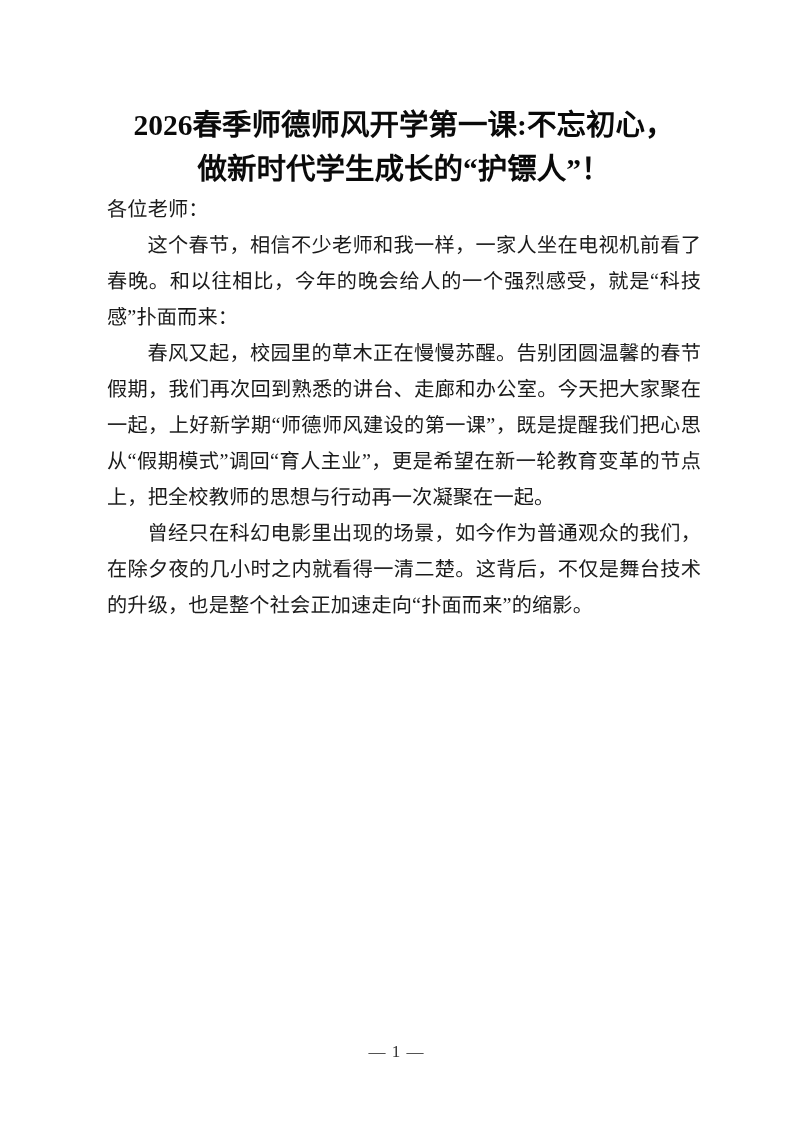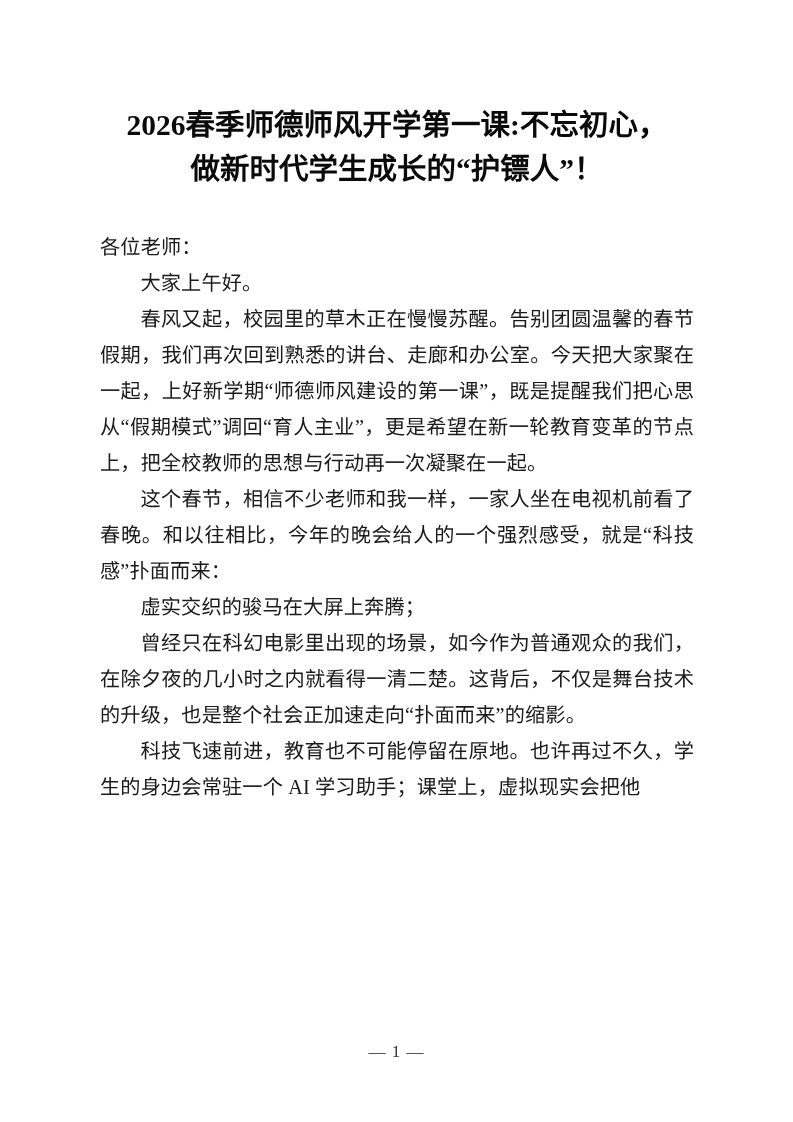--- a/index.html
+++ b/index.html
@@ -20,42 +20,41 @@
   .page {
     position: relative;
     width: 793px;
     height: 1122px;
     box-sizing: border-box;
     background: #ffffff;
   }
 
   .page-body {
     position: absolute;
-    left: 100px;
+    left: 107px;
     top: 0;
     width: 594px;
   }
 
   
   .doc-title {
     margin: 0;
     padding-top: 103px;
     font-family: "Liberation Serif", "DejaVu Serif", serif;
     font-weight: bold;
     font-size: 29.5px;
     line-height: 44px;
     text-align: center;
     letter-spacing: 0px;
     color: #0a0a0a;
     white-space: pre-line;
   }
 
   
   .body-block {
-    margin-top: 38px;
   }
 
   p.para {
     margin: 0;
     font-family: "Liberation Serif", "DejaVu Serif", serif;
     font-size: 20.2px;
     line-height: 36px;
     text-align: justify;
     text-justify: inter-ideograph;
     text-align-last: left;
@@ -92,33 +91,30 @@
 
   <div class="page-body">
 
     <h1 class="doc-title">2026春季师德师风开学第一课:不忘初心，
 做新时代学生成长的“护镖人”！</h1>
 
     <div class="body-block">
 
       <p class="para noindent">各位老师：</p>
 
-      <p class="para indent">大家上午好。</p>
+
+      <p class="para indent">这个春节，相信不少老师和我一样，一家人坐在电视机前看了春晚。和以往相比，今年的晚会给人的一个强烈感受，就是“科技感”扑面而来：</p>
 
       <p class="para indent">春风又起，校园里的草木正在慢慢苏醒。告别团圆温馨的春节假期，我们再次回到熟悉的讲台、走廊和办公室。今天把大家聚在一起，上好新学期“师德师风建设的第一课”，既是提醒我们把心思从“假期模式”调回“育人主业”，更是希望在新一轮教育变革的节点上，把全校教师的思想与行动再一次凝聚在一起。</p>
 
-      <p class="para indent">这个春节，相信不少老师和我一样，一家人坐在电视机前看了春晚。和以往相比，今年的晚会给人的一个强烈感受，就是“科技感”扑面而来：</p>
 
 
-
-      <p class="para indent">虚实交织的骏马在大屏上奔腾；</p>
 
 
       <p class="para indent">曾经只在科幻电影里出现的场景，如今作为普通观众的我们，在除夕夜的几小时之内就看得一清二楚。这背后，不仅是舞台技术的升级，也是整个社会正加速走向“扑面而来”的缩影。</p>
 
-      <p class="para indent">科技飞速前进，教育也不可能停留在原地。也许再过不久，学生的身边会常驻一个 AI 学习助手；课堂上，虚拟现实会把他</p>
 
     </div>
   </div>
 
   <div class="page-footer">— 1 —</div>
 
 </div>
 
 </body></html>

